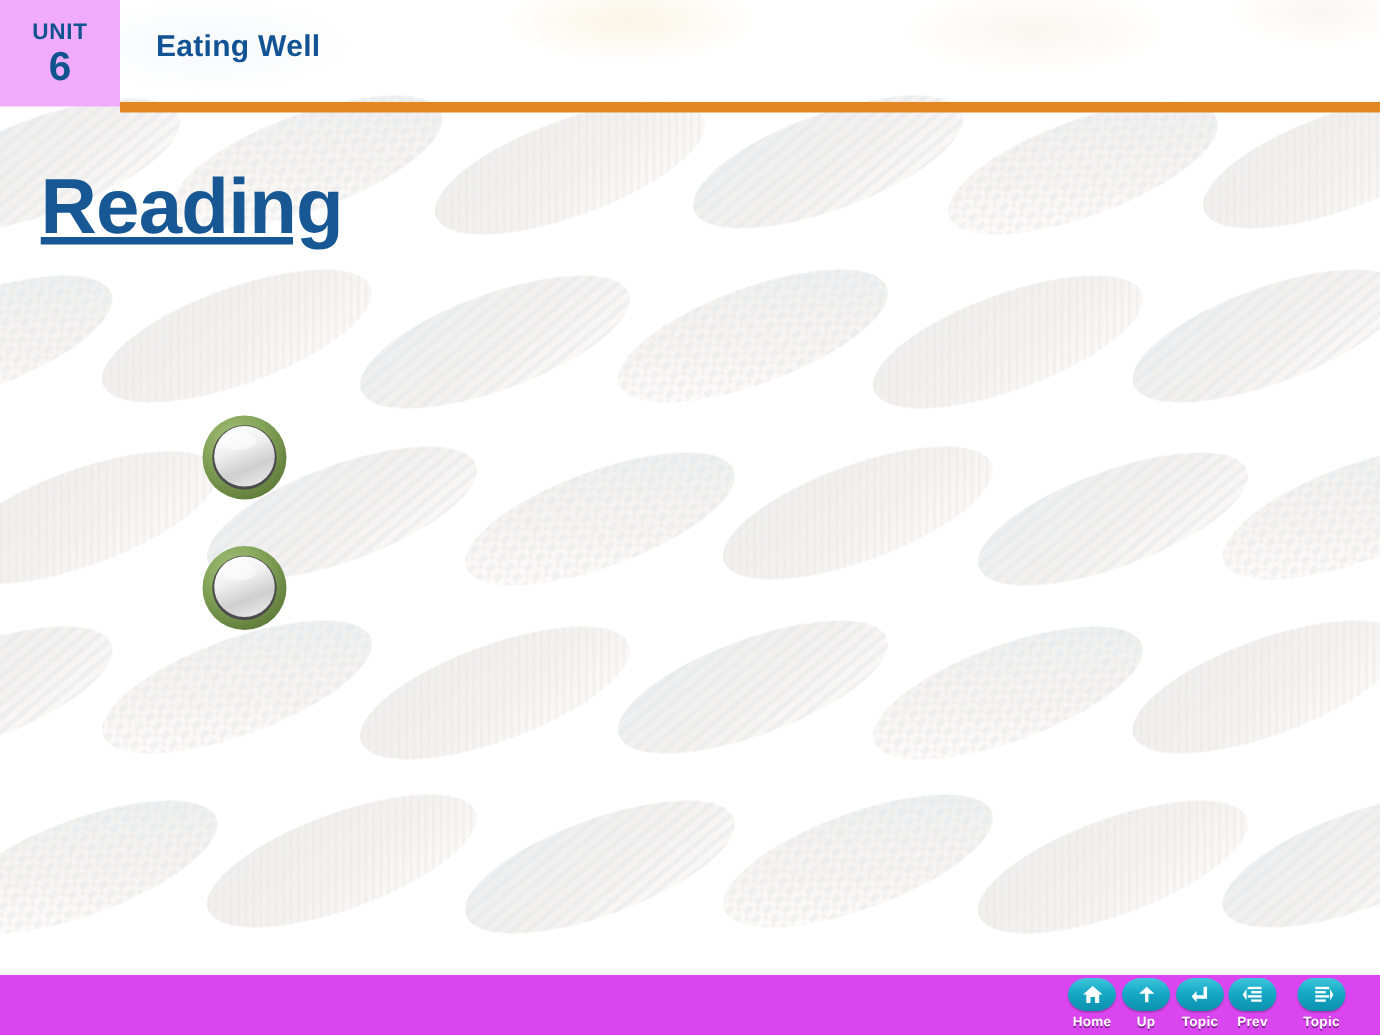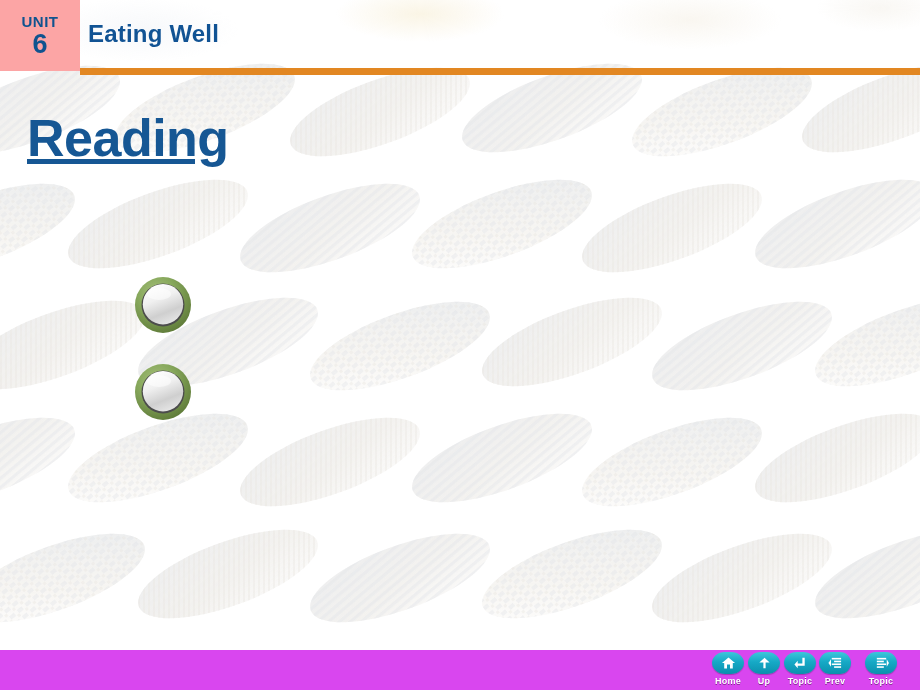--- a/index.html
+++ b/index.html
@@ -48,44 +48,44 @@
     left: 0; top: 0;
     width: 920px;
     height: 76px;
     z-index: 5;
   }
   #unit-box {
     position: absolute;
     left: 0; top: 0;
     width: 80px;
     height: 71px;
-    background: #fca5a5;
+    background: #f0abfc;
     display: flex;
     flex-direction: column;
     align-items: center;
     justify-content: center;
     line-height: 1;
   }
   #unit-label {
     color: #10538f;
     font-size: 15px;
     font-weight: bold;
     letter-spacing: 0.5px;
     margin-bottom: 2px;
   }
   #unit-number {
     color: #10538f;
     font-size: 27px;
     font-weight: bold;
   }
   #header-title {
     position: absolute;
-    left: 88px;
+    left: 104px;
     top: 20px;
-    font-size: 24px;
+    font-size: 20px;
     font-weight: bold;
     color: #115394;
     letter-spacing: 0.2px;
   }
   #header-rule {
     position: absolute;
     left: 80px;
     top: 68px;
     width: 840px;
     height: 7px;

